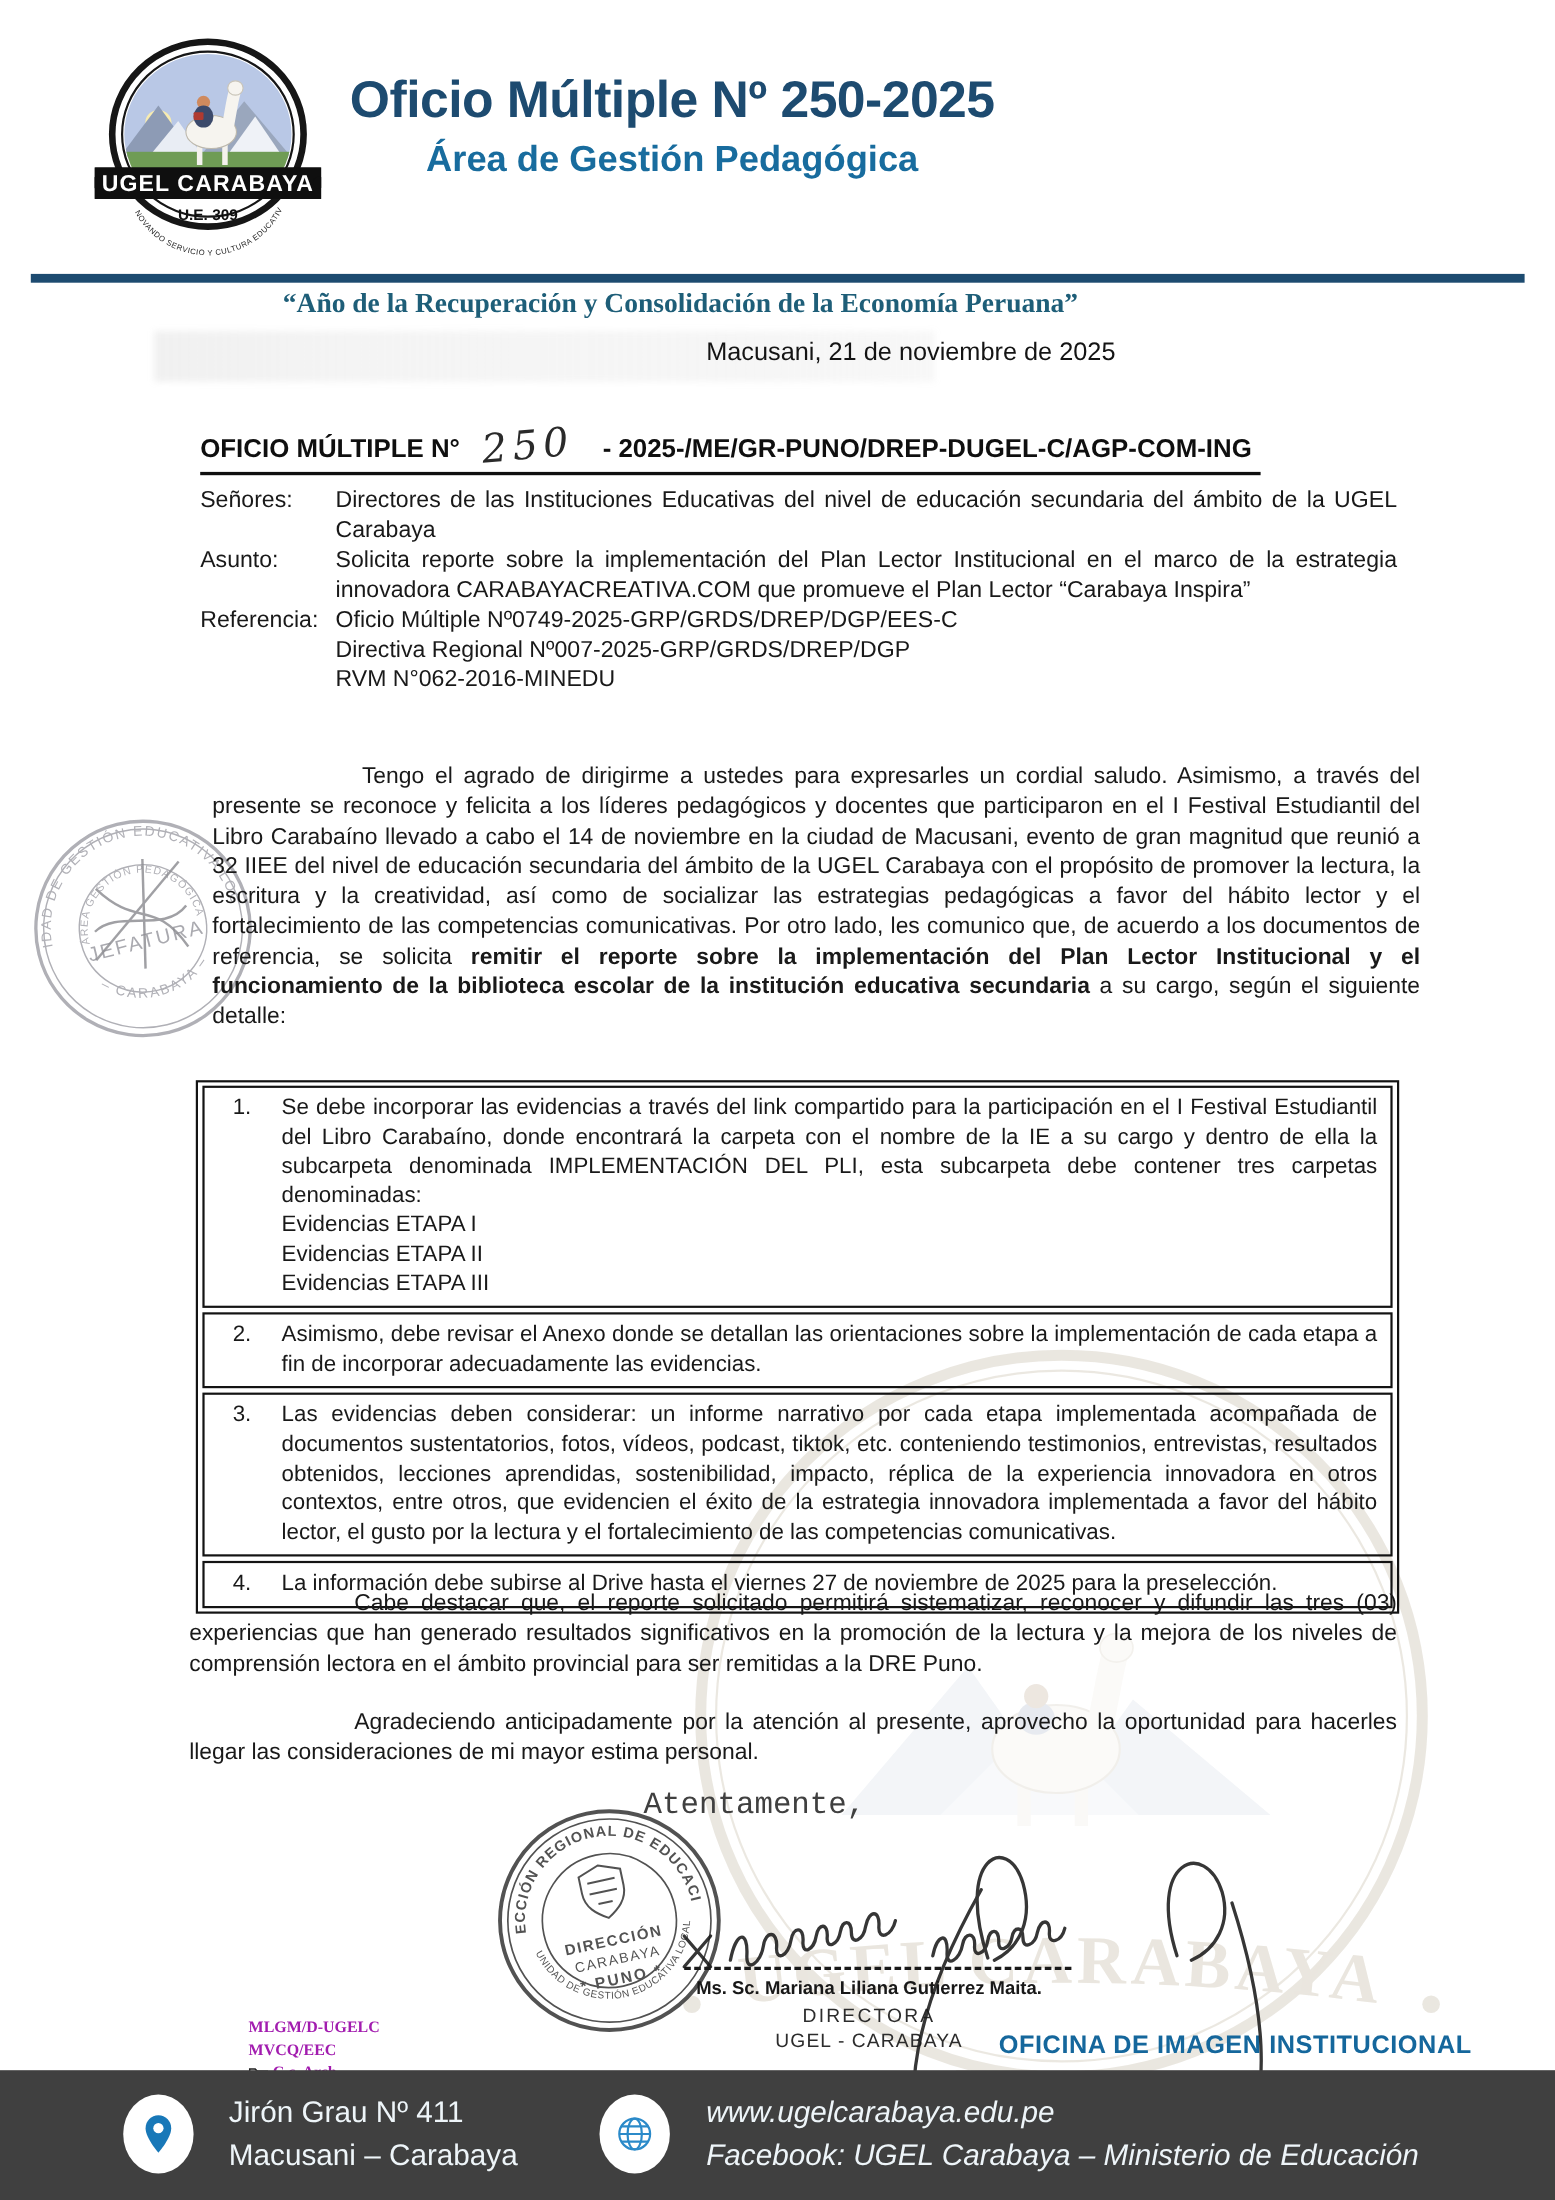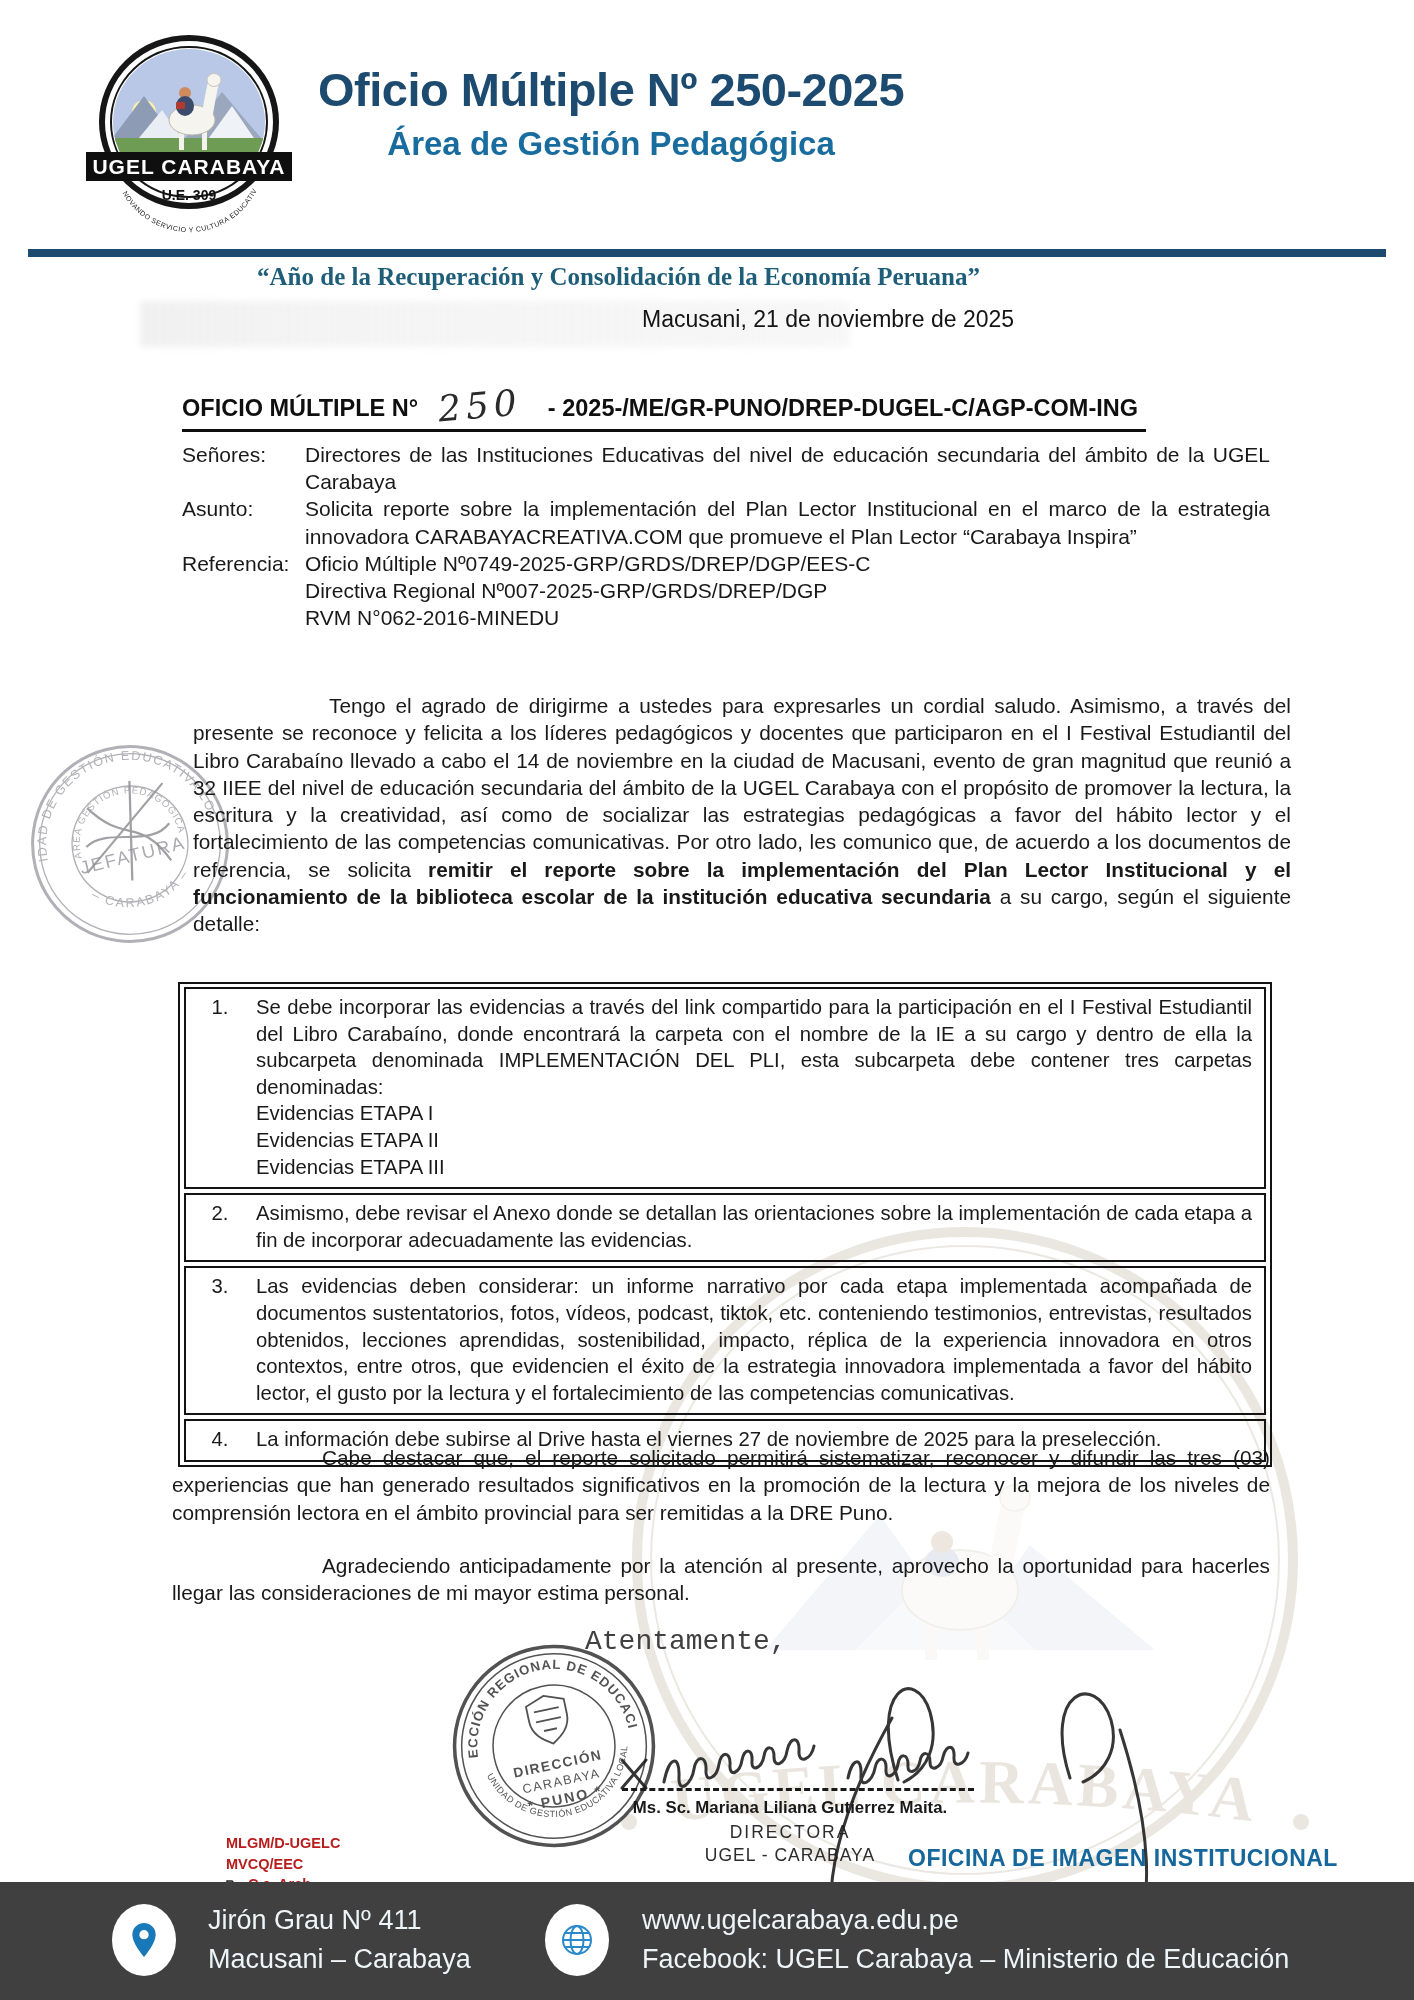--- a/index.html
+++ b/index.html
@@ -56,38 +56,38 @@
                      opacity:.88; z-index:4; }
   .sig-scribble { position:absolute; left:600px; top:1660px; width:620px; height:300px; z-index:6; }
   .sig-dashes { position:absolute; left:622px; top:1788px; width:352px; border-top:3.5px dashed #1a1a1a; z-index:5; }
   .sig-name { position:absolute; left:600px; top:1798px; width:380px; text-align:center; font-size:16.8px;
               font-weight:700; color:#181818; z-index:5; }
   .sig-role { position:absolute; left:600px; top:1822px; width:380px; text-align:center; font-size:17.5px;
               letter-spacing:2px; color:#2c2c2c; z-index:5; }
   .sig-org  { position:absolute; left:600px; top:1845px; width:380px; text-align:center; font-size:17.5px;
               letter-spacing:1px; color:#2c2c2c; z-index:5; }
 
-  .codes { position:absolute; left:226px; top:1833px; font-size:14.5px; font-weight:700; color:#b91c1c;
-           line-height:20.5px; z-index:3; }
+  .codes { position:absolute; left:226px; top:1833px; font-size:14.5px; font-weight:700; color:#a21caf;
+           line-height:20.5px; z-index:3;font-family:Liberation Serif, serif; }
   .codes .cc { display:flex; align-items:center; gap:4px; }
   .oficina { position:absolute; left:908px; top:1845px; font-size:23px; font-weight:700; color:#15679c;
              letter-spacing:0.5px; z-index:5; }
 
   
   .watermark { position:absolute; left:615px; top:1170px; width:700px; height:790px; z-index:0; opacity:.55; }
 
   
   .footer { position:absolute; left:0; top:1882px; width:1414px; height:118px; background:#404040; z-index:8; }
   .footer-bubble { position:absolute; width:64px; height:72px; background:#ffffff; border-radius:50%;
                    display:flex; align-items:center; justify-content:center; }
   .bubble-pin { left:112px; top:22px; }
   .bubble-globe { left:545px; top:22px; }
   .footer-text { position:absolute; color:#eef5f9; font-size:27px; line-height:39px; font-weight:400; }
   .addr { left:208px; top:19px; }
-  .web  { left:642px; top:19px; }
+  .web  { left:642px; top:19px;font-style:italic; }
 </style>
 </head>
 <body>
 
 <div class="page">
 
   <svg class="watermark" viewBox="0 0 700 790">
     <circle cx="350" cy="390" r="328" fill="none" stroke="#dad4c8" stroke-width="10"></circle>
     <circle cx="350" cy="390" r="314" fill="none" stroke="#dcd6ca" stroke-width="2"></circle>
     <g opacity="0.75">

